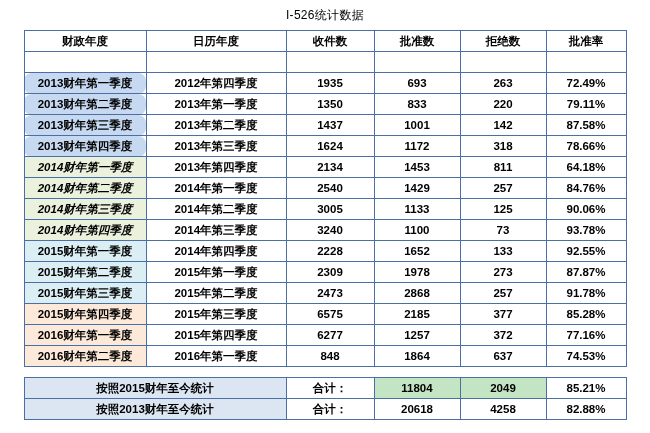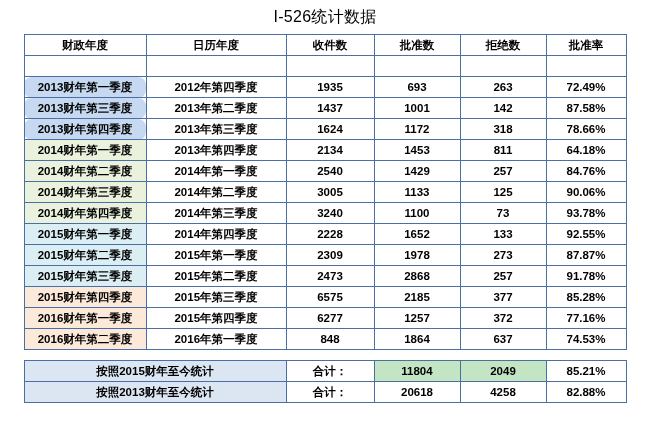--- a/index.html
+++ b/index.html
@@ -15,21 +15,21 @@
     overflow: hidden;
   }
   #page {
     position: relative;
     width: 650px;
     height: 433px;
     box-sizing: border-box;
   }
   .title {
     text-align: center;
-    font-size: 16px;
+    font-size: 12px;
     padding-top: 7px;
     padding-bottom: 6px;
     letter-spacing: 0.3px;
     color: #000;
   }
   table.grid {
     border-collapse: collapse;
     table-layout: fixed;
     margin: 0 auto;
     padding-left: 19px;
@@ -62,21 +62,21 @@
     font-size: 12.5px;
   }
   .spacer td {
     height: 12px;
     line-height: 12px;
     background: #ffffff;
     border: 1px solid #4a6fa5;
   }
   
   .y2013 { background: #c6d9f1 !important; border-radius: 8px; }
-  .y2014 { background: #eaf1dd !important; }
+  .y2014 { background: #eaf1dd !important; font-style: italic; }
   .y2015 { background: #dbeef4 !important; }
   .y2016c { background: #fde9d9 !important; margin-top: 32px; }
 
   .gap {
     height: 10px;
   }
   .sum-label { text-align: center; }
   .sum-total { background: #dce6f2 !important; }
   .sum-green { background: #c4e5c4 !important; }
 </style>
@@ -118,20 +118,28 @@
 
       <tr>
         <td class="y2013">2013财年第一季度</td>
         <td>2012年第四季度</td>
         <td>1935</td>
         <td>693</td>
         <td>263</td>
         <td>72.49%</td>
       </tr>
       <tr>
+        <td class="y2013">2013财年第二季度</td>
+        <td>2013年第一季度</td>
+        <td>1350</td>
+        <td>833</td>
+        <td>220</td>
+        <td>79.11%</td>
+      </tr>
+      <tr>
         <td class="y2013">2013财年第三季度</td>
         <td>2013年第二季度</td>
         <td>1437</td>
         <td>1001</td>
         <td>142</td>
         <td>87.58%</td>
       </tr>
       <tr>
         <td class="y2013">2013财年第四季度</td>
         <td>2013年第三季度</td>

